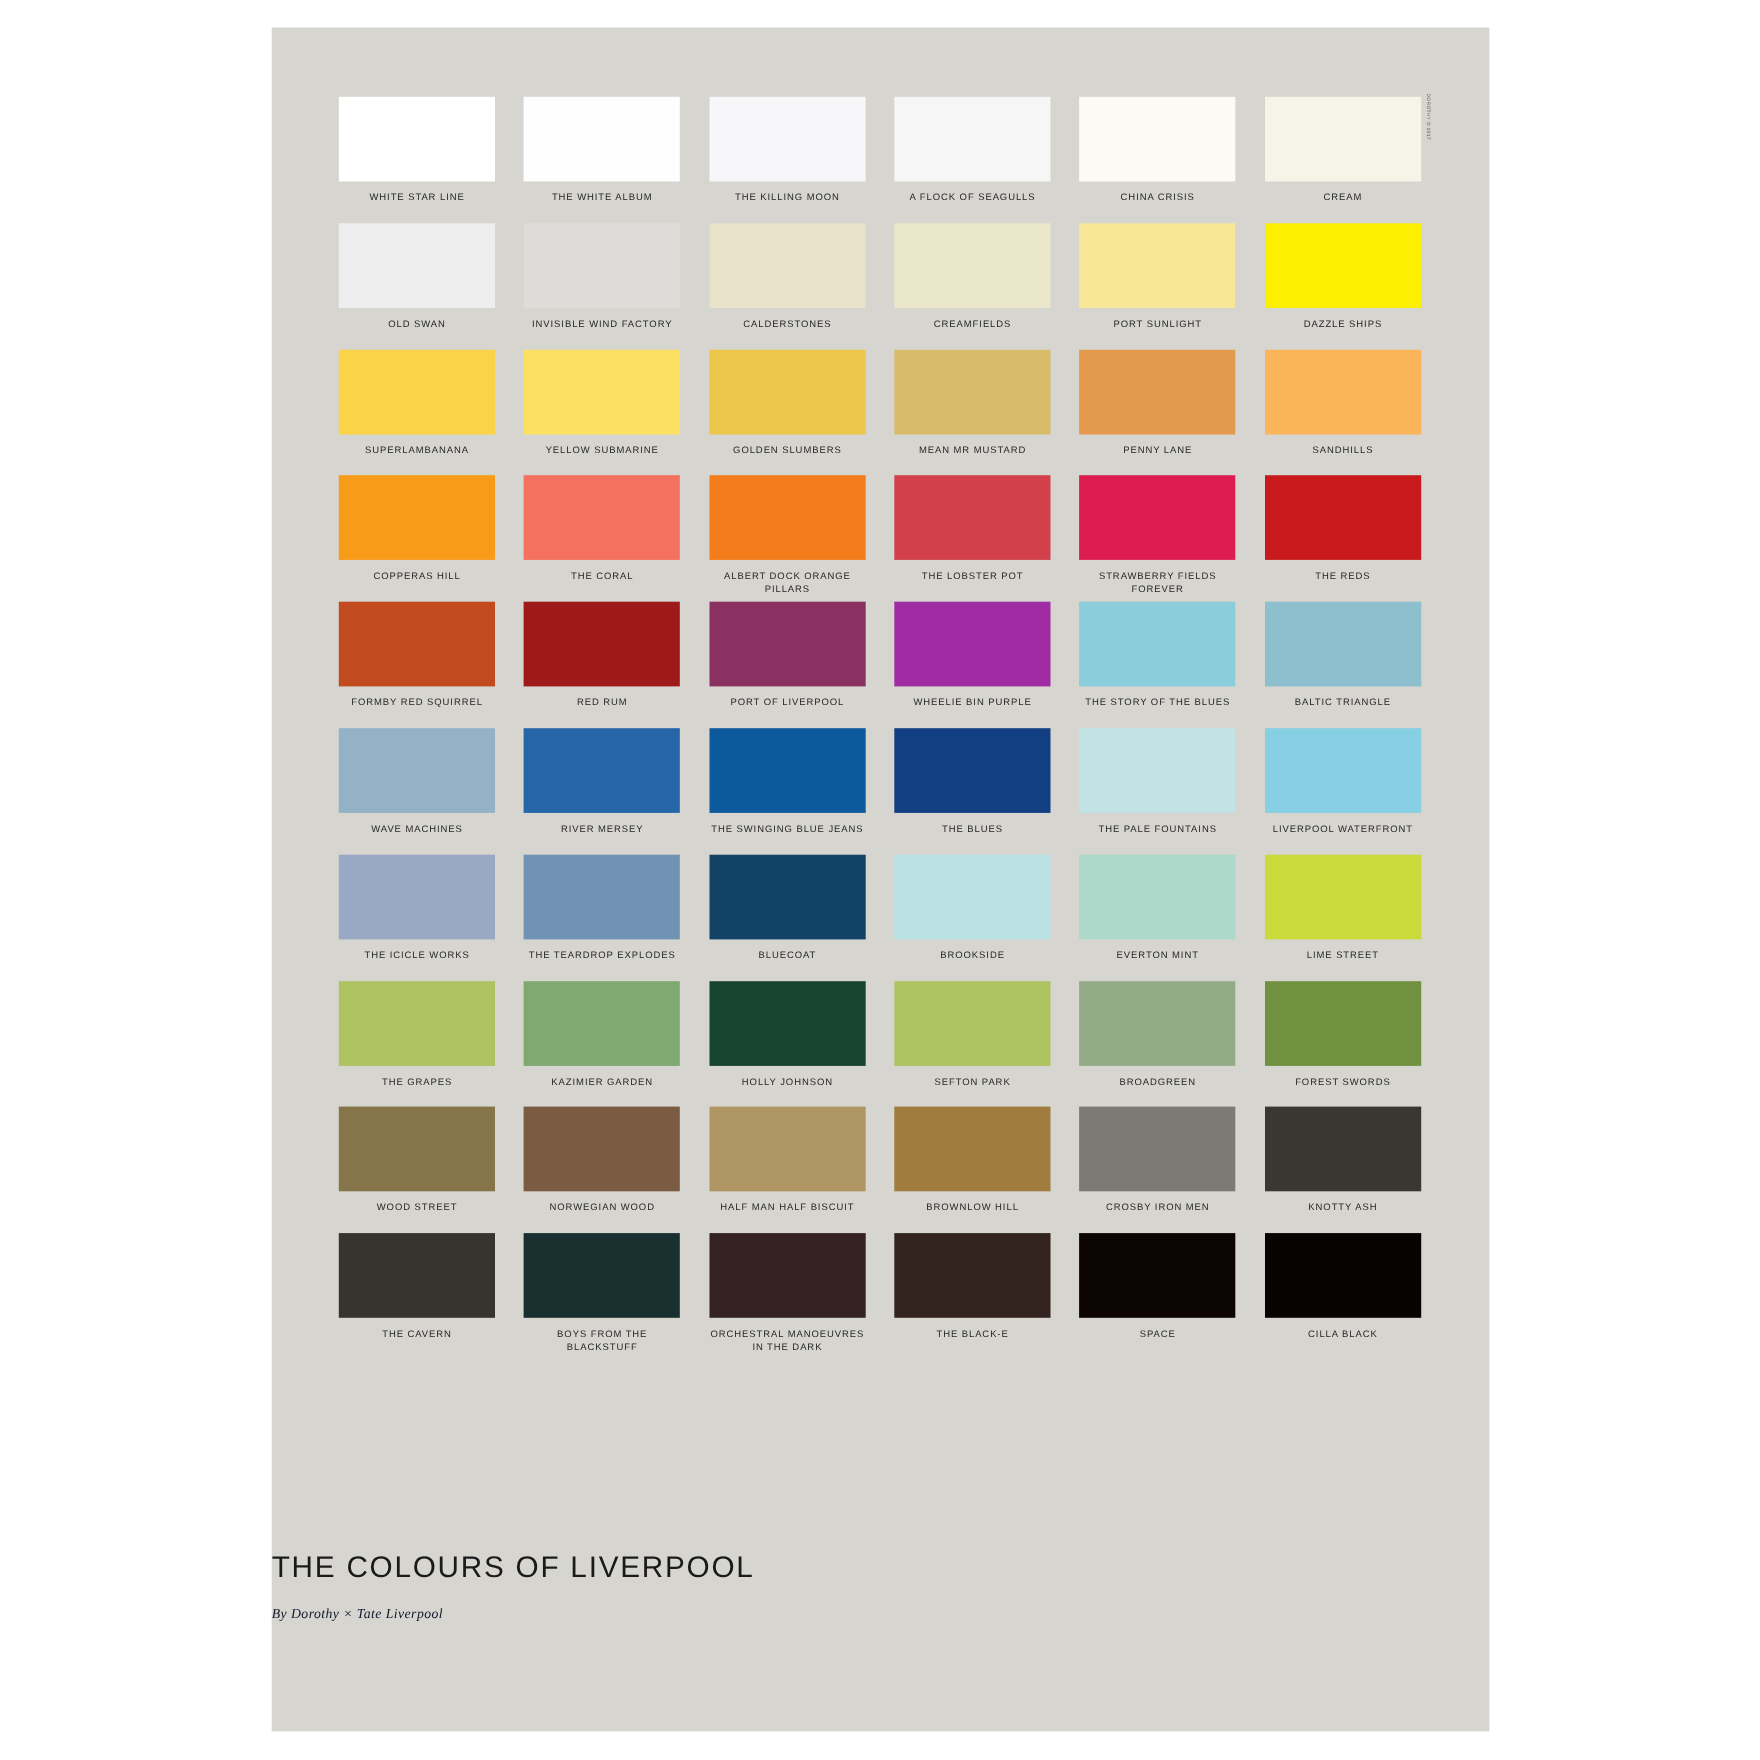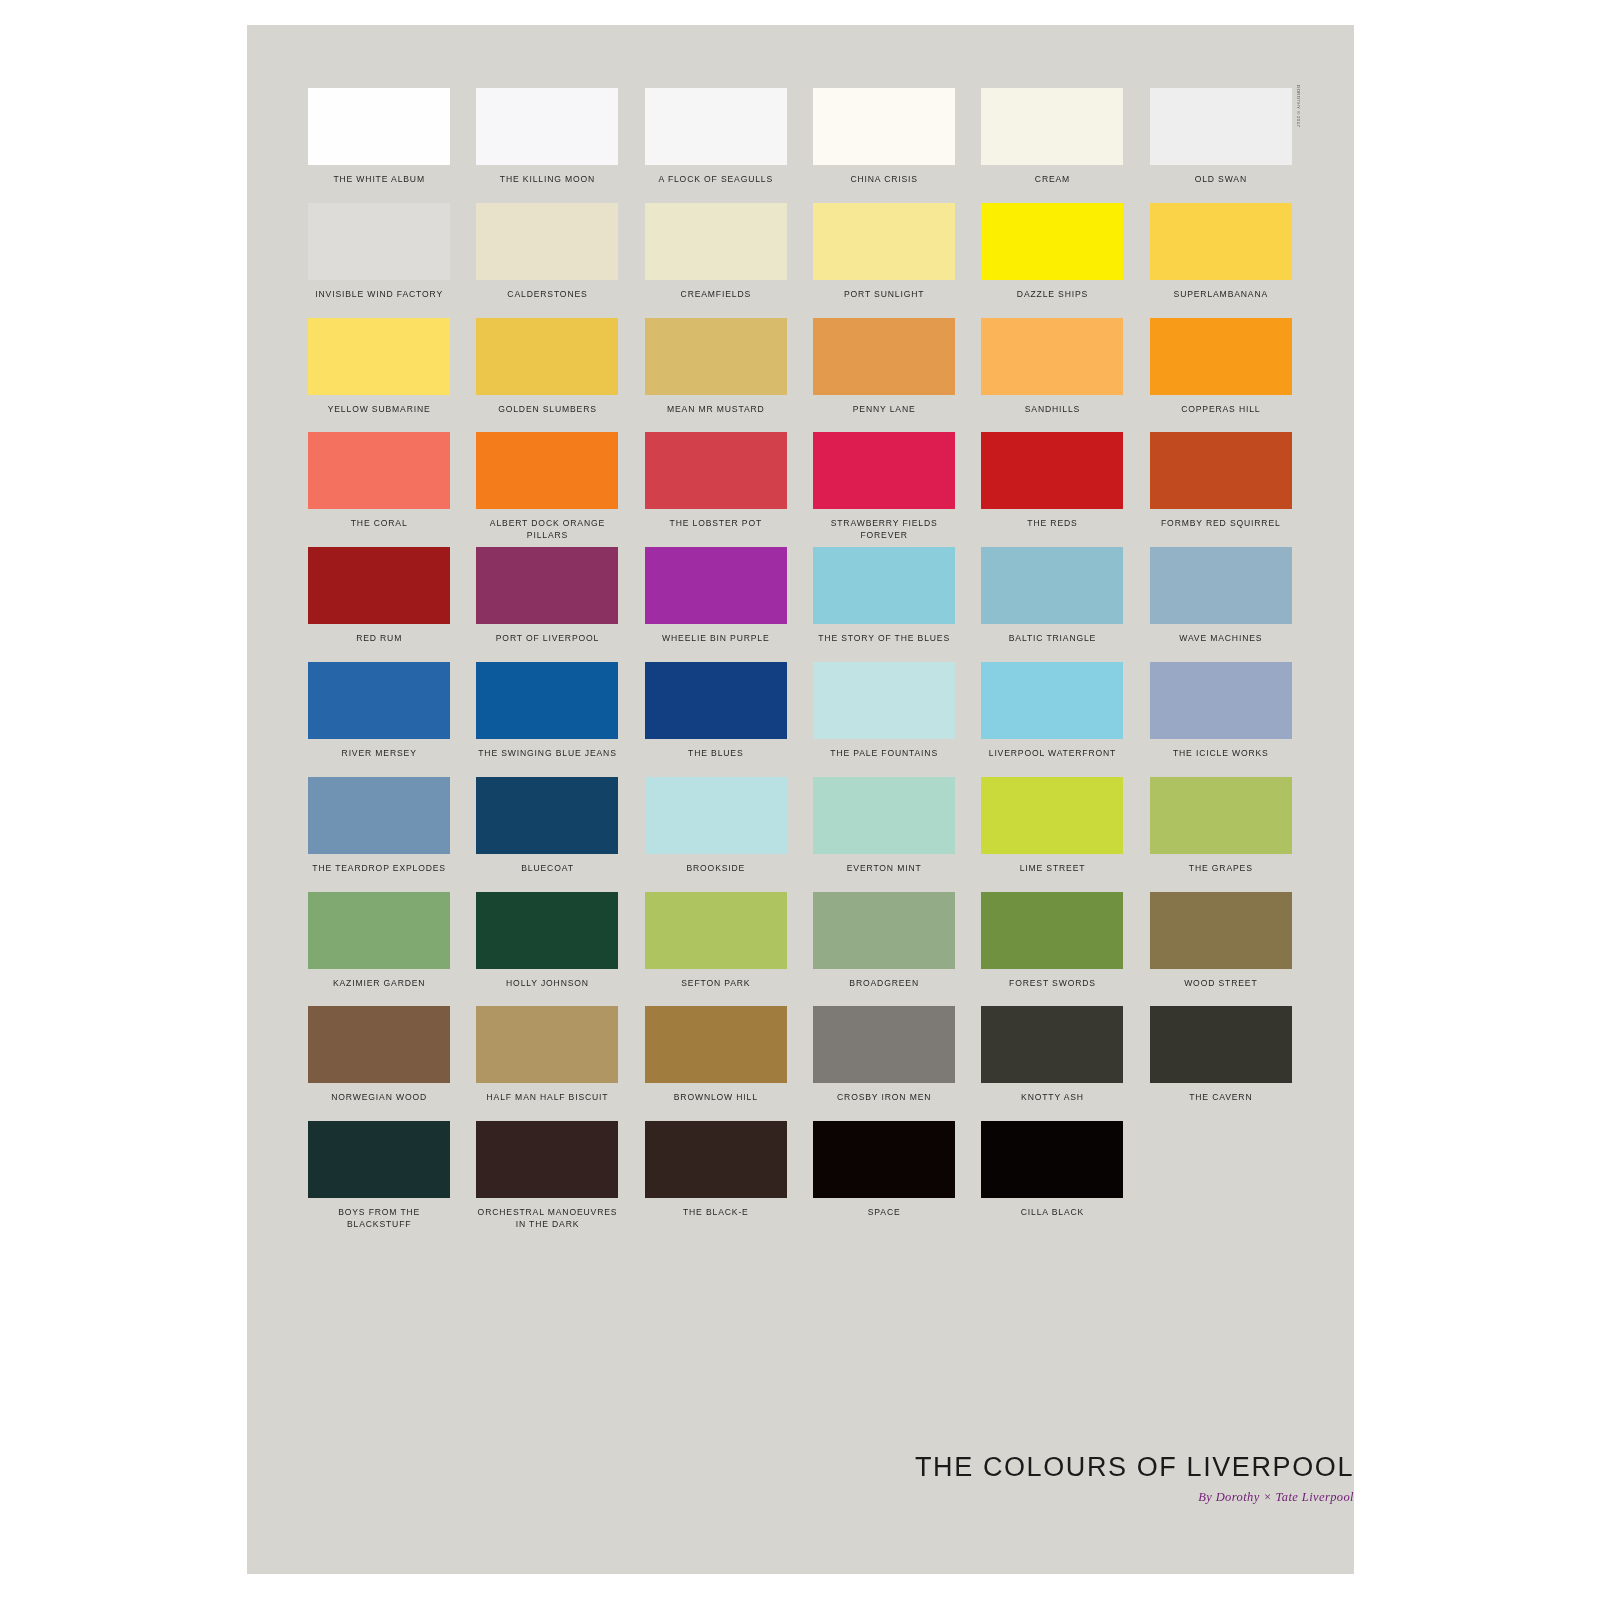--- a/index.html
+++ b/index.html
@@ -51,35 +51,35 @@
     text-align: center;
     line-height: 1.35;
     font-family: "Liberation Sans", sans-serif;
     text-transform: uppercase;
     white-space: pre-line;
   }
   #footer {
     position: absolute;
     left: 0;
     right: 0;
-    top: 1427px;
-    text-align: right;
+    top: 1385px;
+    text-align: left;
   }
   #poster-title {
     font-size: 27px;
     letter-spacing: 1.6px;
     color: #1a1a1a;
     font-family: "Liberation Sans", sans-serif;
     font-weight: 400;
   }
   #poster-subtitle {
-    margin-top: 7px;
+    margin-top: 19px;
     font-size: 12.5px;
     font-style: italic;
-    color: #701a75;
+    color: #0f172a;
     font-family: "Liberation Serif", serif;
     letter-spacing: 0.4px;
   }
   #credit {
     position: absolute;
     left: 1043px;
     top: 60px;
     width: 12px;
     height: 70px;
   }
@@ -97,20 +97,24 @@
     font-family: "Liberation Sans", sans-serif;
   }
 </style>
 </head>
 <body>
 
 <div id="poster">
 
   <div id="grid">
       <div class="cell">
+        <div class="swatch" style="background-color: rgb(255, 255, 255);"></div>
+        <div class="cell-label">WHITE STAR LINE</div>
+      </div>
+      <div class="cell">
         <div class="swatch" style="background-color: rgb(254, 254, 254);"></div>
         <div class="cell-label">THE WHITE ALBUM</div>
       </div>
       <div class="cell">
         <div class="swatch" style="background-color: rgb(247, 247, 249);"></div>
         <div class="cell-label">THE KILLING MOON</div>
       </div>
       <div class="cell">
         <div class="swatch" style="background-color: rgb(246, 246, 247);"></div>
         <div class="cell-label">A FLOCK OF SEAGULLS</div>

